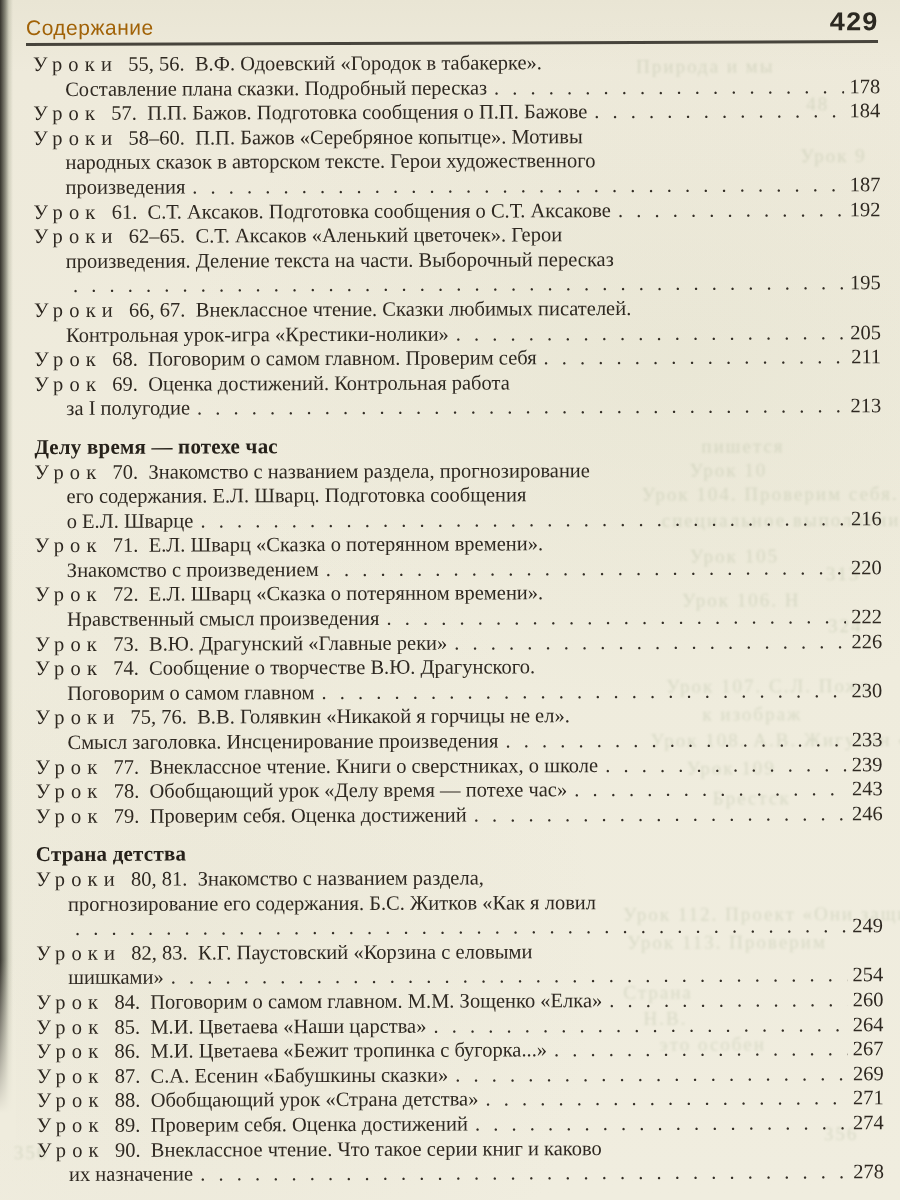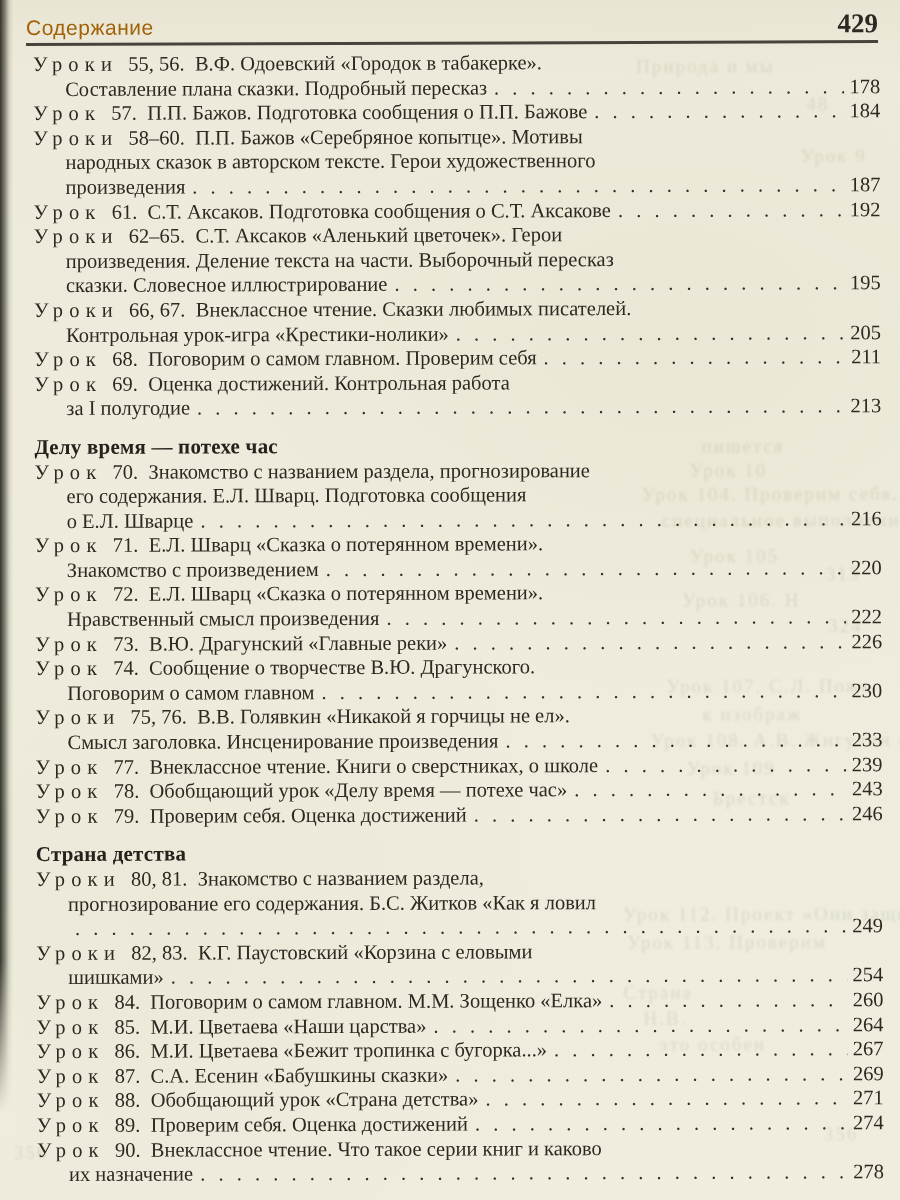--- a/index.html
+++ b/index.html
@@ -25,21 +25,21 @@
     position:absolute;left:26px;right:22px;top:6px;height:34px;
     display:flex;justify-content:space-between;align-items:flex-end;
     border-bottom:3px solid #47443c;
     padding-bottom:3px;
   }
   .header .title{
     font-family:"Liberation Sans","DejaVu Sans",sans-serif;
     font-size:21px;color:#a16207;letter-spacing:0.5px;
   }
   .header .pagenum{
-    font-family:Liberation Serif, serif;
+    font-family:Liberation Mono, monospace;
     font-size:27px;font-weight:600;color:#2c2922;line-height:1;
   }
   .toc{
     position:absolute;left:0;top:52px;width:900px;
     padding:0 20px 0 33px;box-sizing:border-box;
   }
   .toc-line{
     display:flex;align-items:baseline;
     font-size:20.5px;line-height:24.6px;height:24.6px;
     white-space:nowrap;overflow:hidden;
@@ -128,21 +128,20 @@
         <span class="leader">. . . . . . . . . . . . . . . . . . . . . . . . . . . . . . . . . . . . . . . . . . . . . . . . . . . . . . . . . . . . . . . . . . . . . . </span>
         <span class="pg">192</span>
       </div>
       <div class="toc-line">
         <span class="txt"><span class="spaced">Уроки</span> 62–65. С.Т. Аксаков «Аленький цветочек». Герои</span>
       </div>
       <div class="toc-line cont">
         <span class="txt">произведения. Деление текста на части. Выборочный пересказ</span>
       </div>
       <div class="toc-line cont">
-        <span class="txt">сказки. Словесное иллюстрирование</span>
         <span class="leader">. . . . . . . . . . . . . . . . . . . . . . . . . . . . . . . . . . . . . . . . . . . . . . . . . . . . . . . . . . . . . . . . . . . . . . </span>
         <span class="pg">195</span>
       </div>
       <div class="toc-line">
         <span class="txt"><span class="spaced">Уроки</span> 66, 67. Внеклассное чтение. Сказки любимых писателей.</span>
       </div>
       <div class="toc-line cont">
         <span class="txt">Контрольная урок-игра «Крестики-нолики»</span>
         <span class="leader">. . . . . . . . . . . . . . . . . . . . . . . . . . . . . . . . . . . . . . . . . . . . . . . . . . . . . . . . . . . . . . . . . . . . . . </span>
         <span class="pg">205</span>

